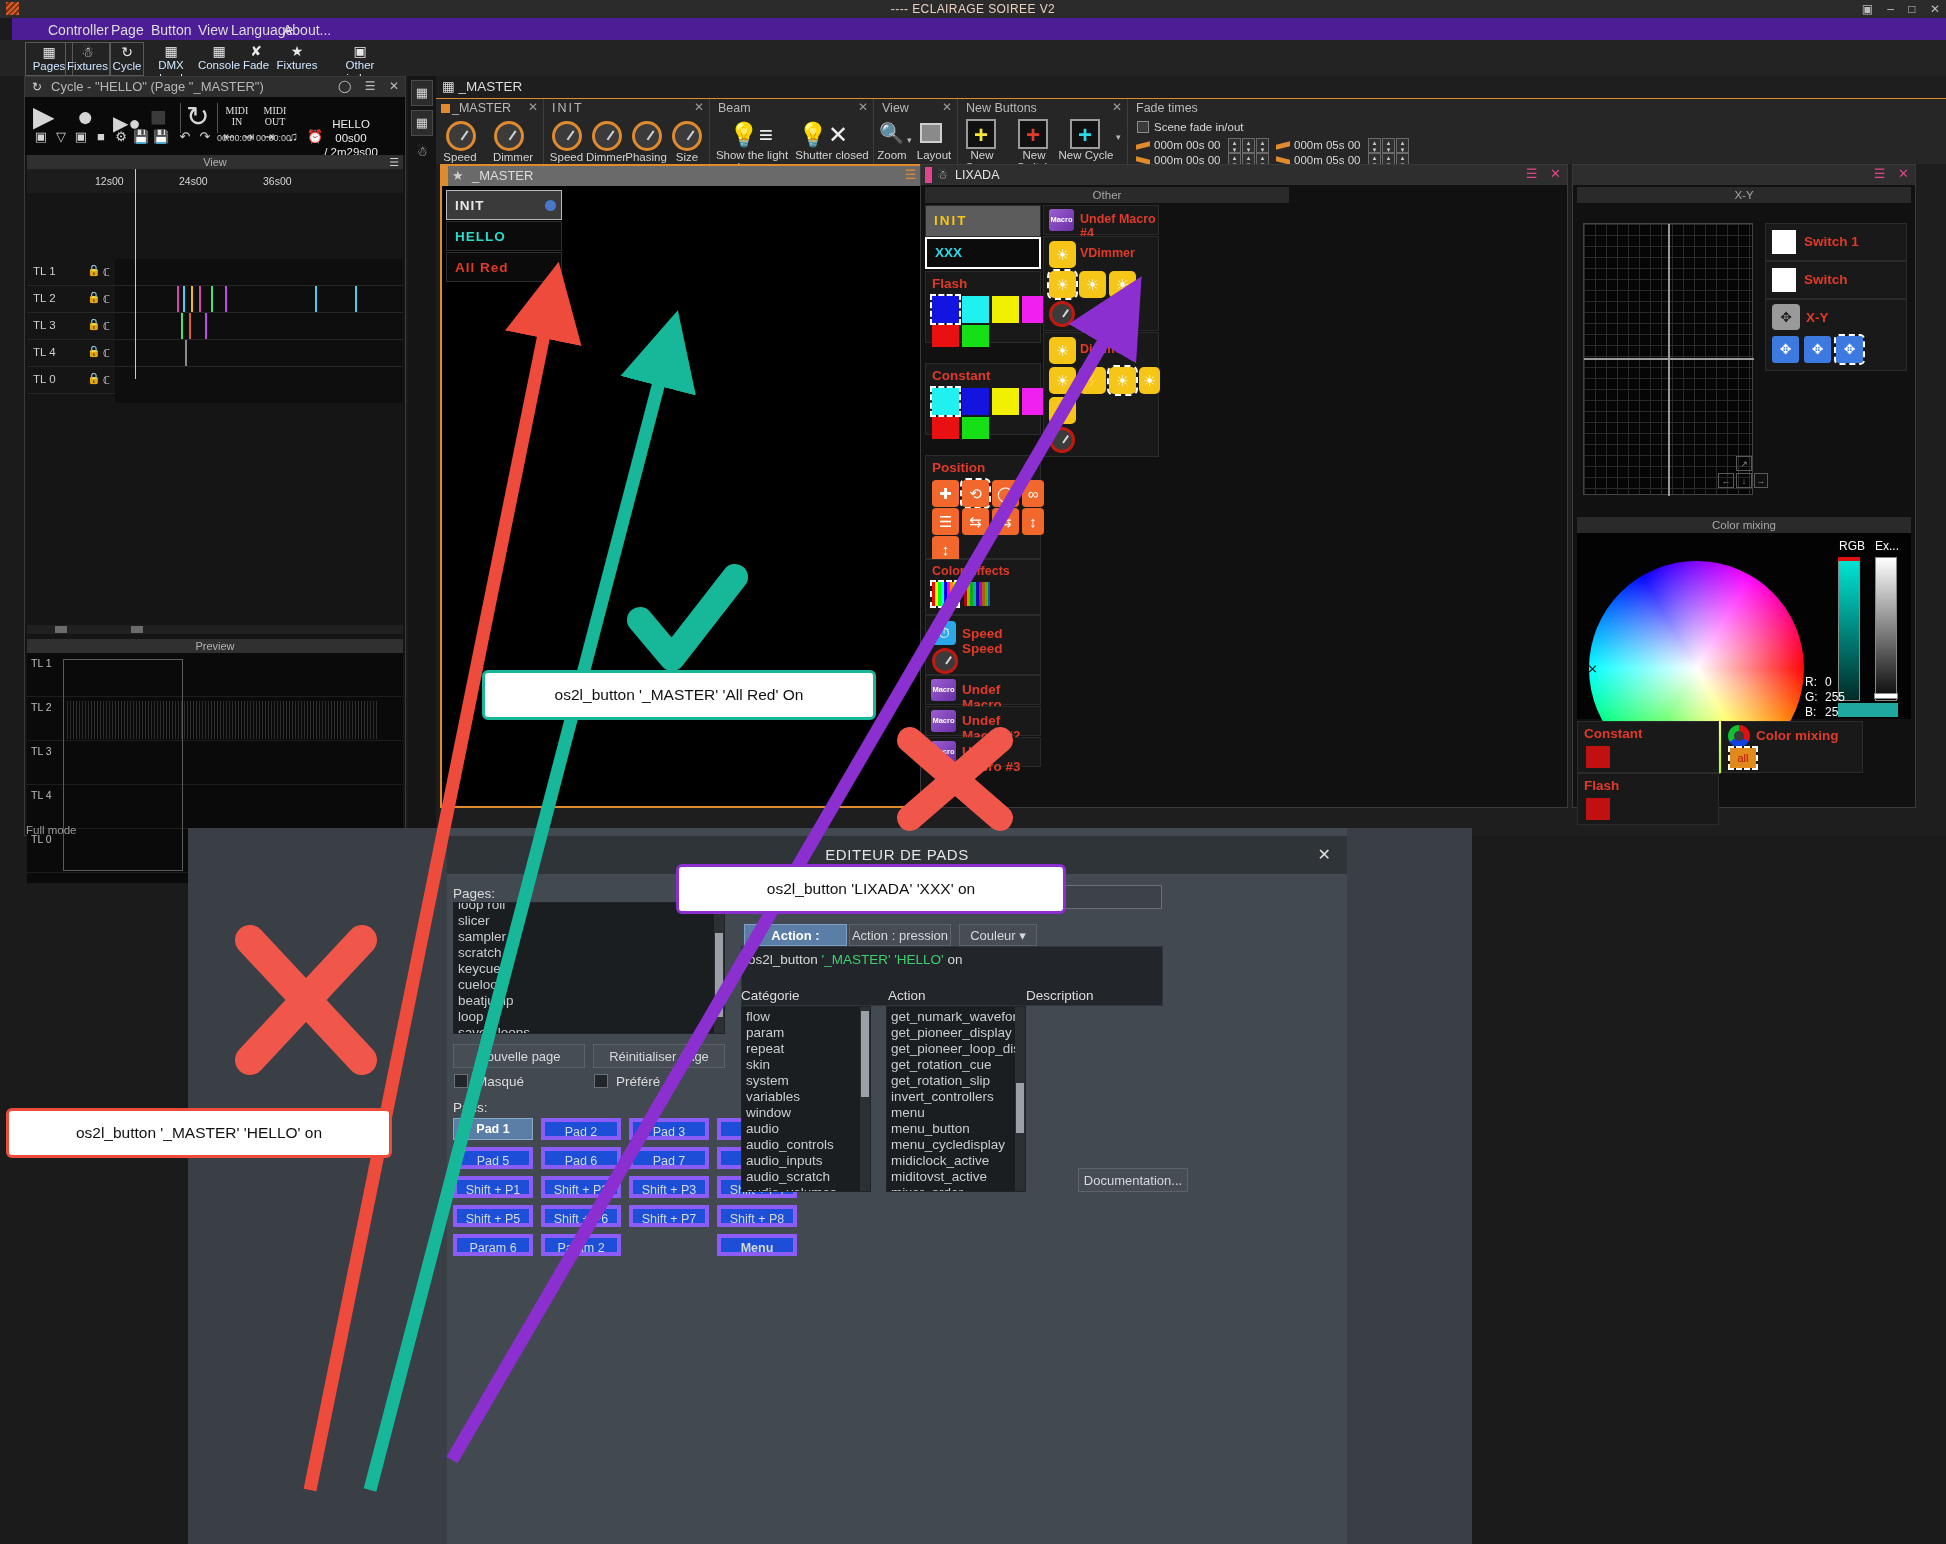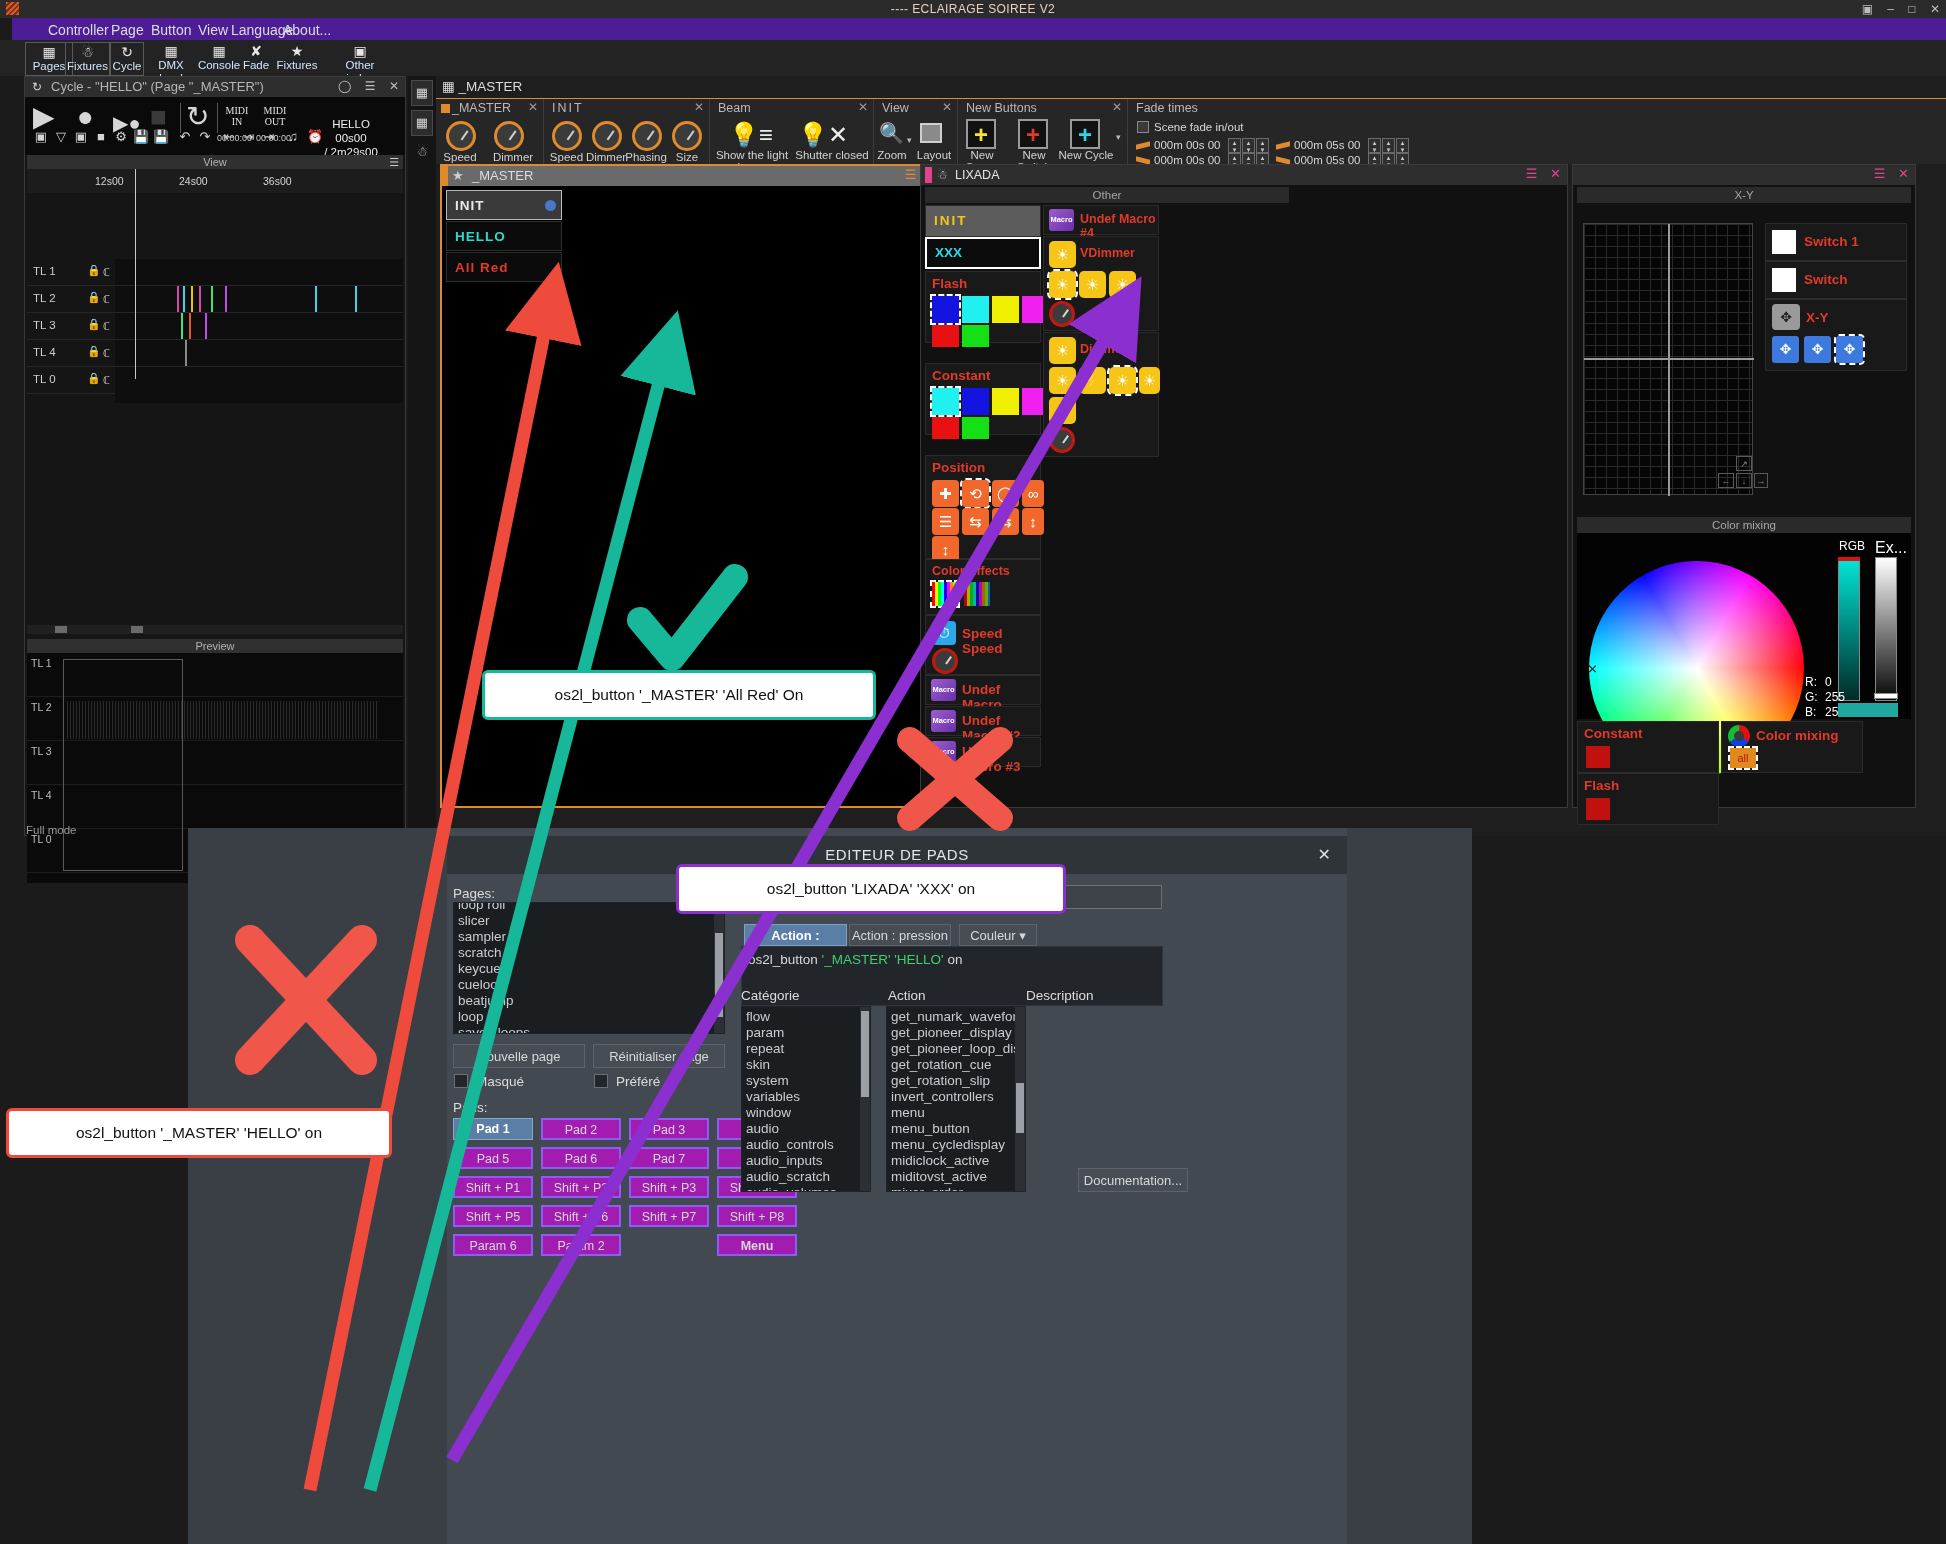--- a/index.html
+++ b/index.html
@@ -178,21 +178,21 @@
                 font-size:15px; color:#e4e4e4; letter-spacing:.6px;}
   #pe_title .x{ position:absolute; right:16px; top:0; line-height:38px; font-size:16px; color:#e0e0e0;}
   .pelbl{ position:absolute; font-size:13.5px; color:#dcdcdc;}
   .lstbox{ position:absolute; background:#1b1e21; border:1px solid #20242a; overflow:hidden;}
   .lstitem{ position:absolute; left:4px; font-size:13.5px; color:#c9cdd1; white-space:nowrap;}
   .scroll{ position:absolute; width:10px; background:#2c3035;}
   .scroll i{ position:absolute; left:1px; width:8px; background:#9aa0a6; display:block;}
   .pebtn{ position:absolute; background:#474d54; border:1px solid #5c636b; color:#d6d9dc;
           font-size:13px; text-align:center;}
   .pebtn.sel{ background:#5b7ea6; border:1px solid #7ea0c4; color:#fff; font-weight:bold;}
-  .padbtn{ position:absolute; width:80px; height:22px; background:#a21caf; border:2px solid #8b5cf6;
+  .padbtn{ position:absolute; width:80px; height:22px; background:#1d4ed8; border:4px solid #8b5cf6;
            color:#d6d9dc; font-size:12.5px; text-align:center; line-height:21px;}
   .padbtn.sel{ background:#5b7ea6; border:1px solid #88a8c8; color:#fff; font-weight:bold;}
   .chk{ position:absolute; width:14px; height:14px; background:#22262a; border:1px solid #6a7078;}
   #nomfield{ position:absolute; background:#3d4248; border:1px solid #6a7078; color:#e8e8e8;
              font-size:13.5px; line-height:22px; padding-left:5px;}
   #codearea{ position:absolute; background:#22262a; border:1px solid #30353b;}
   #codearea .ln{ position:absolute; left:6px; top:5px; font-size:13.5px; color:#d8d8d8;}
   #codearea .ln em{ font-style:normal; color:#3fcf6e;}
   #descbox{ position:absolute; font-size:12.5px; color:#d4d7da; line-height:15.5px; white-space:pre-line;}
 
@@ -665,21 +665,21 @@
       <span class="bluebtn" style="left:6px;top:36px">✥</span>
       <span class="bluebtn" style="left:38px;top:36px">✥</span>
       <span class="bluebtn dsel" style="left:70px;top:36px">✥</span>
     </div>
 
     <div class="sechdr" style="left:4px;top:352px;width:334px">Color mixing</div>
     <div class="abs" style="left:4px;top:368px;width:334px;height:186px;background:#030303">
       <div id="cwheel"></div>
       <span class="abs" style="left:10px;top:128px;color:#111;font-size:13px">⨯</span>
       <span class="abs" style="left:262px;top:6px;font-size:12px;color:#fff">RGB</span>
-      <span class="abs" style="left:298px;top:6px;font-size:16px;color:#fff">Ex...</span>
+      <span class="abs" style="left:298px;top:6px;font-size:12px;color:#fff">Ex...</span>
       <span class="vbar" style="left:261px;top:24px;height:144px;background:linear-gradient(#00e8d8,#002a27)"></span>
       <span class="abs" style="left:261px;top:24px;width:22px;height:4px;background:#e01010"></span>
       <span class="vbar" style="left:298px;top:24px;height:144px;background:linear-gradient(#fff,#050505)"></span>
       <span class="abs" style="left:297px;top:160px;width:24px;height:6px;background:#fff;border:1px solid #888"></span>
       <span class="abs" style="left:228px;top:142px;font-size:12px;color:#fff">R:</span>
       <span class="abs" style="left:248px;top:142px;font-size:12px;color:#fff">0</span>
       <span class="abs" style="left:228px;top:157px;font-size:12px;color:#fff">G:</span>
       <span class="abs" style="left:248px;top:157px;font-size:12px;color:#fff">255</span>
       <span class="abs" style="left:228px;top:172px;font-size:12px;color:#fff">B:</span>
       <span class="abs" style="left:248px;top:172px;font-size:12px;color:#fff">250</span>

